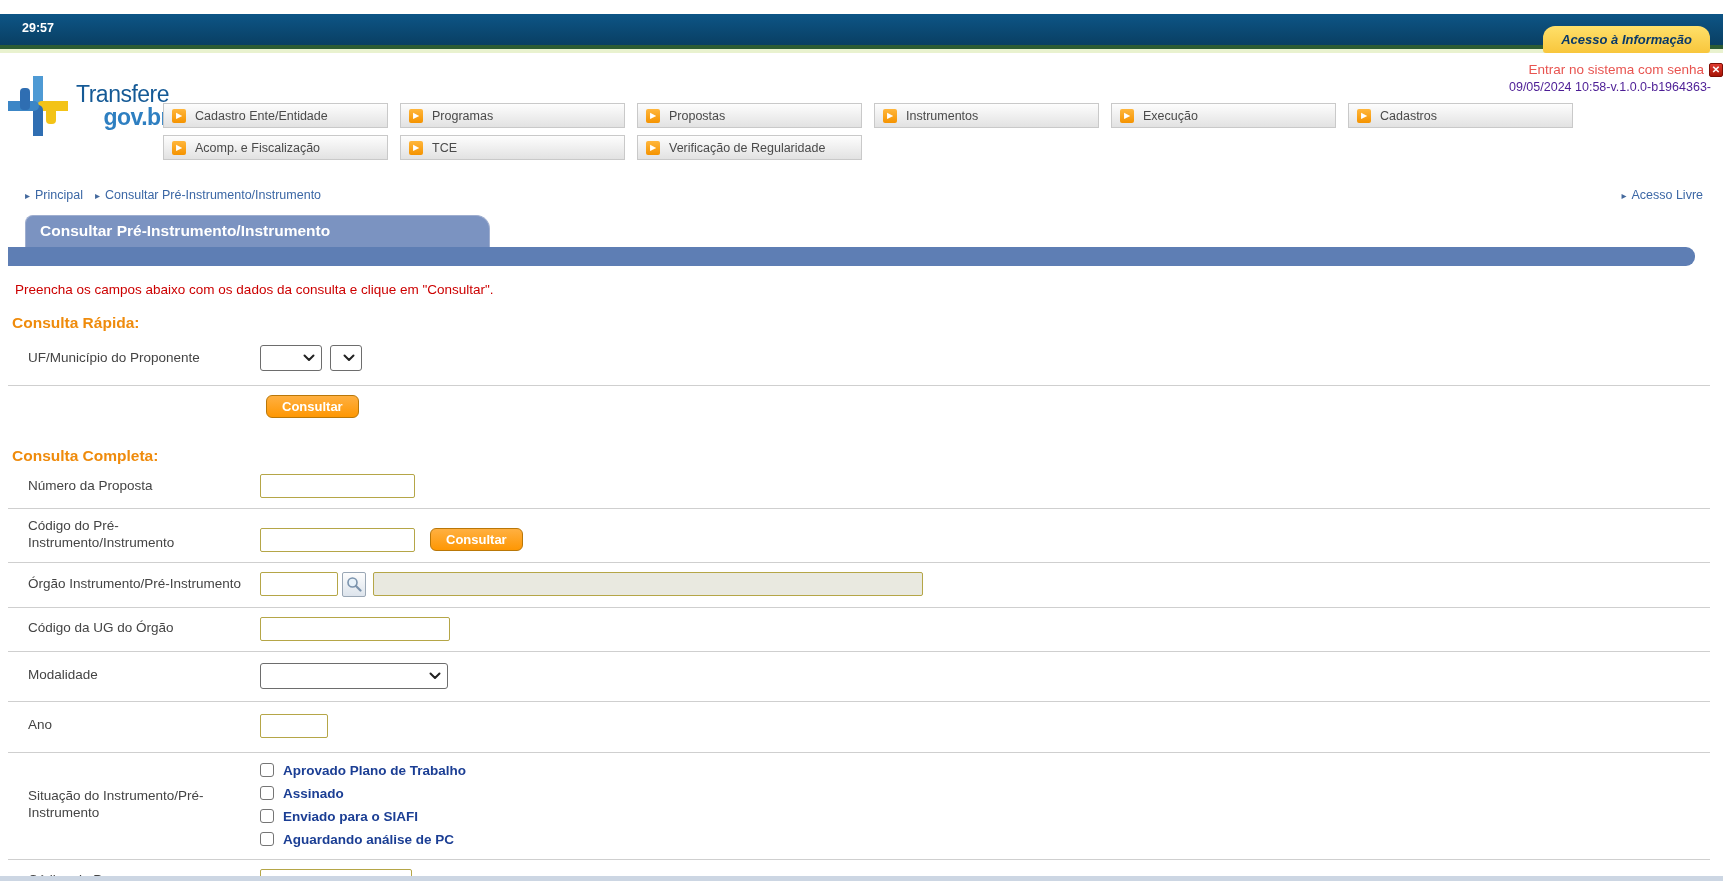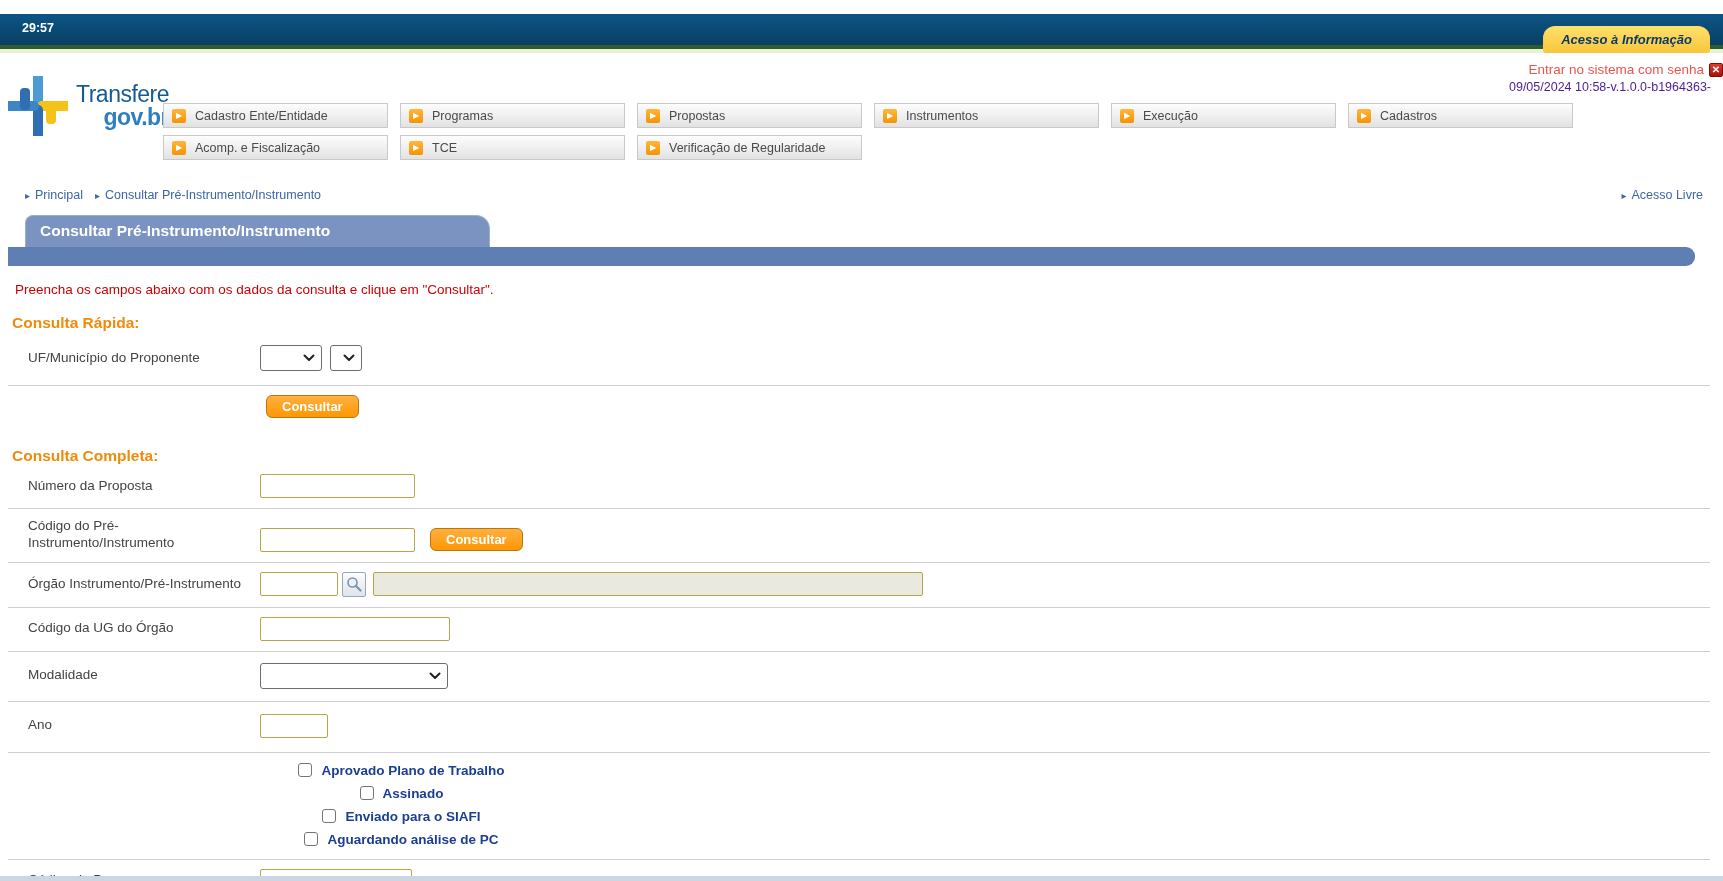--- a/index.html
+++ b/index.html
@@ -75,21 +75,21 @@
     border:1px solid #b97708; border-radius:6px; color:#fff; font-weight:bold; font-size:13px;
     font-family:"Liberation Sans",sans-serif; cursor:pointer; }
   .consult-row { padding:9px 0 12px 258px; }
 
   .lens-btn { width:24px; height:25px; background:linear-gradient(#fdfdfd,#dde4ec); border:1px solid #9aa7b5;
     border-radius:2px; display:flex; align-items:center; justify-content:center; cursor:pointer; }
 
   
   .situ-cols { display:flex; align-items:flex-start; }
   .situ-col { display:flex; flex-direction:column; gap:8px; }
-  .situ-col.c1 { width:747px;align-items:center; }
+  .situ-col.c1 { width:747px; }
   .chk-row { display:flex; align-items:center; gap:9px; cursor:pointer; }
   .cb { width:14px; height:14px; border:1px solid #757575; border-radius:3px; background:#fff; flex:0 0 auto;
     position:relative; }
   .cb.checked { background:#1e6fe0; border-color:#1e6fe0; }
   .cb.checked::after { content:"✔"; position:absolute; left:1.5px; top:-1px; color:#fff; font-size:11px; }
   .chk-label { font-size:13.5px; font-weight:bold; color:#1b3e94; }
 
   .bottom-strip { position:absolute; left:0; bottom:0; width:1723px; height:5px; background:#ccd6e3; }
 </style>
 </head>
@@ -272,20 +272,21 @@
     </div>
 
     <div class="frow bb" style="padding-top:12px; padding-bottom:14px;">
       <div class="flabel">Ano</div>
       <div class="fctrl">
         <input class="txt w68" type="text" style="">
       </div>
     </div>
 
     <div class="frow bb" style="align-items:center; padding-top:10px; padding-bottom:12px;">
+      <div class="flabel">Situação do Instrumento/Pré-Instrumento</div>
       <div class="situ-cols">
         <div class="situ-col c1">
           <div class="chk-row">
             <span class="cb"></span>
             <span class="chk-label">Aprovado Plano de Trabalho</span>
           </div>
           <div class="chk-row">
             <span class="cb"></span>
             <span class="chk-label">Assinado</span>
           </div>

